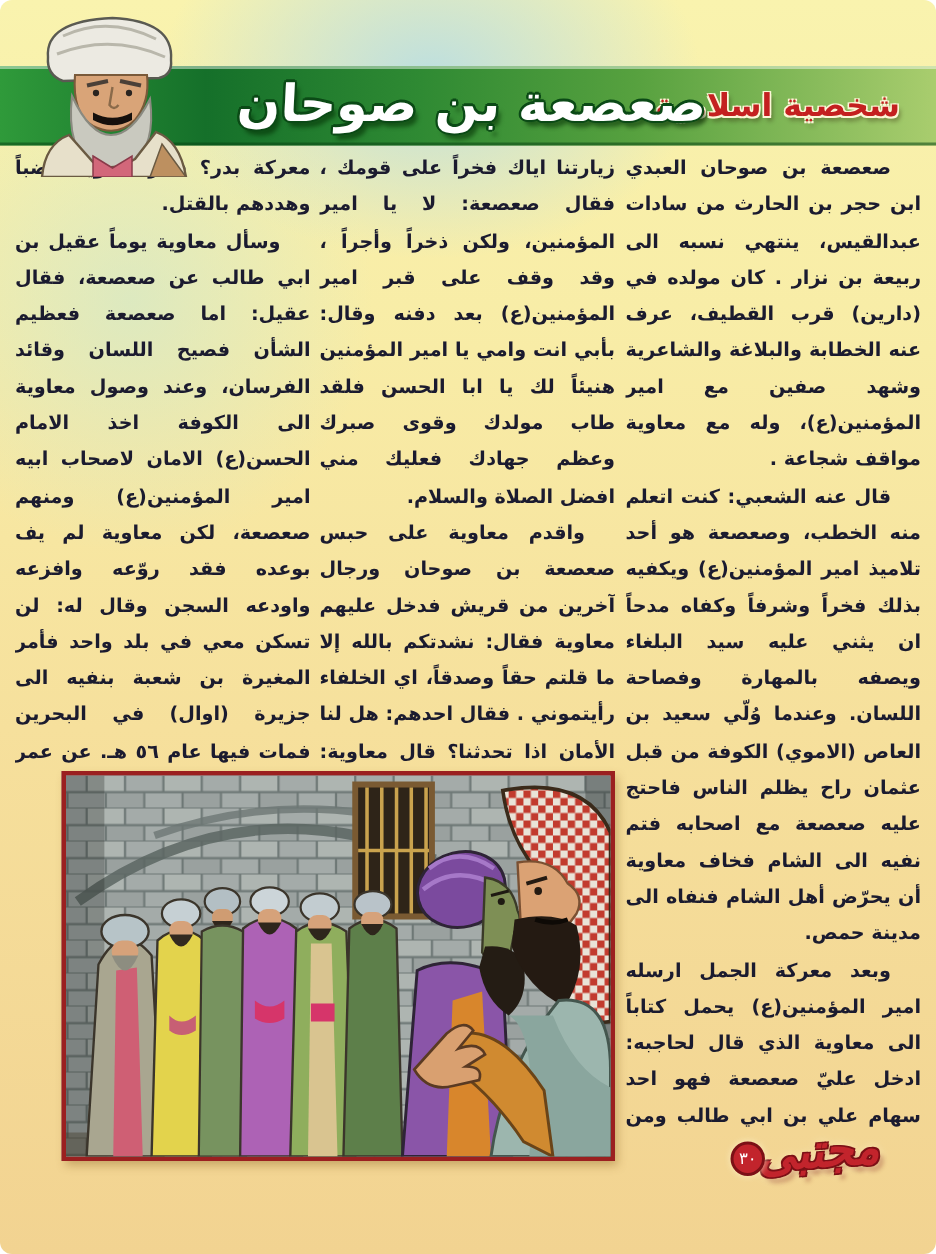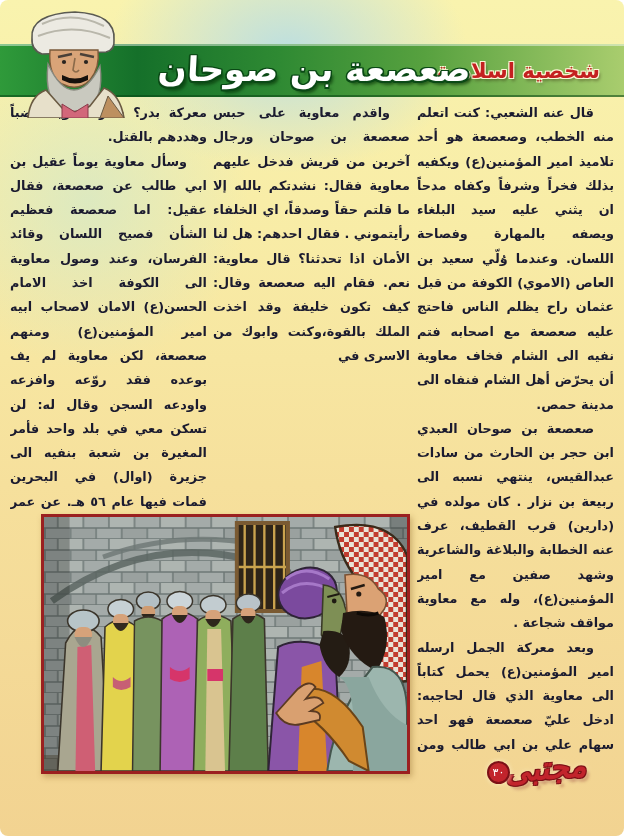--- a/index.html
+++ b/index.html
@@ -93,26 +93,27 @@
       <path d="M36 60 Q32 96 50 106 Q63 112 76 104 Q92 94 88 62 Q76 86 62 86 Q48 86 36 60 Z" fill="#c9c9bf" stroke="#8a8a80" stroke-width="1.4"></path>
       <path d="M50 71 Q63 78 76 71 L76 76 Q63 83 50 76 Z" fill="#aeae a2" opacity="0.9"></path>
       <path d="M16 114 Q18 92 34 86 L50 104 Q63 112 78 102 L92 84 Q108 90 112 114 Z" fill="#e7e0ca" stroke="#6a5a42" stroke-width="1.6"></path>
       <path d="M50 100 L63 108 L76 100 L76 114 L50 114 Z" fill="#d2677a" stroke="#8a3a4a" stroke-width="1"></path>
       <path d="M96 92 L112 114 L88 114 Z" fill="#bd9060" stroke="#6a5a42" stroke-width="1"></path>
     </svg>
   </div>
 
   <main>
     <section class="col col-1">
+      <p>صعصعة بن صوحان العبدي ابن حجر بن الحارث من سادات عبدالقيس، ينتهي نسبه الى ربيعة بن نزار . كان مولده في (دارين) قرب القطيف، عرف عنه الخطابة والبلاغة والشاعرية وشهد صفين مع امير المؤمنين(ع)، وله مع معاوية مواقف شجاعة .</p>
       <p>قال عنه الشعبي: كنت اتعلم منه الخطب، وصعصعة هو أحد تلاميذ امير المؤمنين(ع) ويكفيه بذلك فخراً وشرفاً وكفاه مدحاً ان يثني عليه سيد البلغاء ويصفه بالمهارة وفصاحة اللسان. وعندما وُلّي سعيد بن العاص (الاموي) الكوفة من قبل عثمان راح يظلم الناس فاحتج عليه صعصعة مع اصحابه فتم نفيه الى الشام فخاف معاوية أن يحرّض أهل الشام فنفاه الى مدينة حمص.</p>
-      <p>صعصعة بن صوحان العبدي ابن حجر بن الحارث من سادات عبدالقيس، ينتهي نسبه الى ربيعة بن نزار . كان مولده في (دارين) قرب القطيف، عرف عنه الخطابة والبلاغة والشاعرية وشهد صفين مع امير المؤمنين(ع)، وله مع معاوية مواقف شجاعة .</p>
       <p>وبعد معركة الجمل ارسله امير المؤمنين(ع) يحمل كتاباً الى معاوية الذي قال لحاجبه: ادخل عليّ صعصعة فهو احد سهام علي بن ابي طالب ومن خطباء العرب، ولمّا دخل صعصعة على معاوية حاوره وحذّره صعصعة من القيام على امير المؤمنين(ع) فقال معاوية لبني امية: هكذا فلتكن الرجال .</p>
 
     </section>
     <section class="col col-2">
+      <p class="cont">زيارتنا اياك فخراً على قومك ، فقال صعصعة: لا يا امير المؤمنين، ولكن ذخراً وأجراً ، وقد وقف على قبر امير المؤمنين(ع) بعد دفنه وقال: بأبي انت وامي يا امير المؤمنين هنيئاً لك يا ابا الحسن فلقد طاب مولدك وقوى صبرك وعظم جهادك فعليك مني افضل الصلاة والسلام.</p>
       <p>واقدم معاوية على حبس صعصعة بن صوحان ورجال آخرين من قريش فدخل عليهم معاوية فقال: نشدتكم بالله إلا ما قلتم حقاً وصدقاً، اي الخلفاء رأيتموني . فقال احدهم: هل لنا الأمان اذا تحدثنا؟ قال معاوية: نعم. فقام اليه صعصعة وقال: كيف تكون خليفة وقد اخذت الملك بالقوة،وكنت وابوك من الاسرى في</p>
     </section>
     <section class="col col-3">
       <p class="cont">معركة بدر؟ فثار معاوية غضباً وهددهم بالقتل.</p>
       <p>وسأل معاوية يوماً عقيل بن ابي طالب عن صعصعة، فقال عقيل: اما صعصعة فعظيم الشأن فصيح اللسان وقائد الفرسان، وعند وصول معاوية الى الكوفة اخذ الامام الحسن(ع) الامان لاصحاب ابيه امير المؤمنين(ع) ومنهم صعصعة، لكن معاوية لم يف بوعده فقد روّعه وافزعه واودعه السجن وقال له: لن تسكن معي في بلد واحد فأمر المغيرة بن شعبة بنفيه الى جزيرة (اوال) في البحرين فمات فيها عام ٥٦ هـ. عن عمر يناهز السبعين، وقيل انه مات بالكوفة وان مسجده ما يزال معروفاً باسمه خلف مسجدة السهلة.</p>
     </section>
   </main>
 
   <figure class="illustration">
     <svg viewBox="0 0 369 254" preserveAspectRatio="none">

